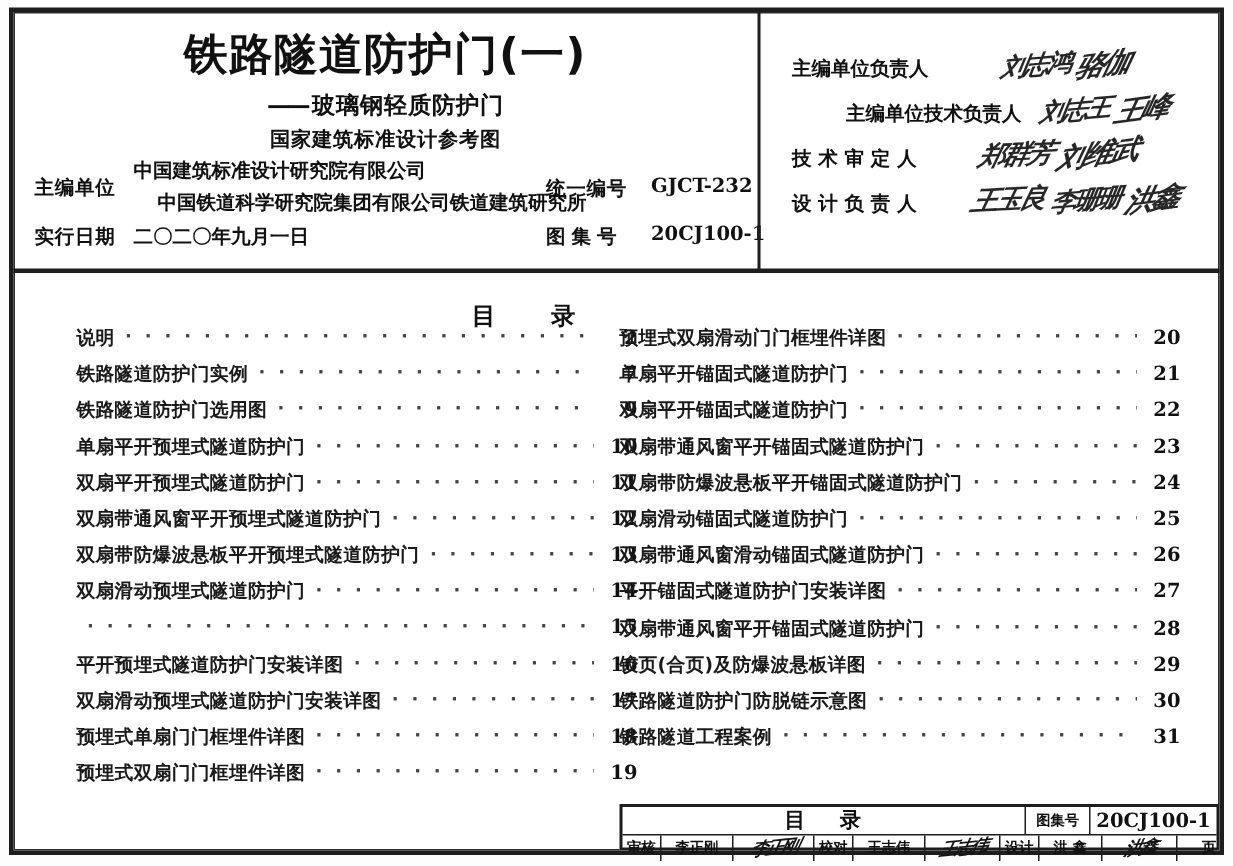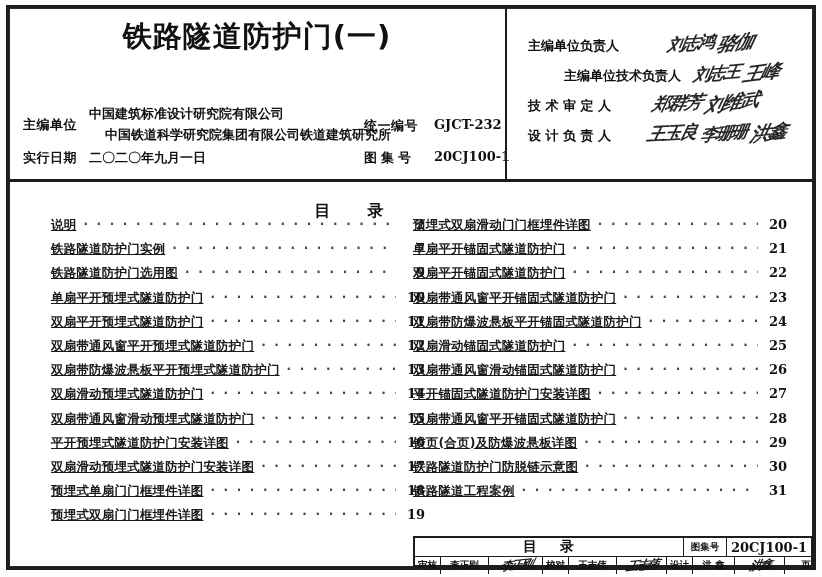--- a/index.html
+++ b/index.html
@@ -210,21 +210,21 @@
 
   .toc-item {
     display: flex;
     align-items: baseline;
     height: 24.2px;
     font-size: 12.5px;
     font-weight: bold;
     color: #1a1a1a;
     white-space: nowrap;
   }
-  .toc-title { flex: 0 0 auto; letter-spacing: 0.2px; text-decoration: underline; }
+  .toc-title { flex: 0 0 auto; letter-spacing: 0.2px; }
   .toc-dots {
     flex: 1 1 auto;
     overflow: hidden;
     margin: 0 5px 0 7px;
     font-size: 12px;
     color: #444;
     letter-spacing: 2.2px;
     white-space: nowrap;
     position: relative;
     top: -1px;
@@ -302,21 +302,25 @@
 
   <div class="outer-frame"></div>
   <div class="inner-hairline"></div>
 
   <div class="header-band">
 
     <div class="header-left">
 
       <div class="doc-title">铁路隧道防护门(一)</div>
 
-
+      <div class="doc-subtitle">
+        <span class="dash">——</span><span>玻璃钢轻质防护门</span>
+      </div>
+
+      <div class="doc-kind">国家建筑标准设计参考图</div>
 
       <div class="meta-label" id="lbl-unit">主编单位</div>
       <div class="meta-value" id="val-unit-1">中国建筑标准设计研究院有限公司</div>
       <div class="meta-value" id="val-unit-2">中国铁道科学研究院集团有限公司铁道建筑研究所</div>
 
       <div class="meta-label" id="lbl-date">实行日期</div>
       <div class="meta-value" id="val-date">二〇二〇年九月一日</div>
 
       <div class="meta-label" id="lbl-serial">统一编号</div>
       <div class="meta-value" id="val-serial">GJCT-232</div>
@@ -407,21 +411,20 @@
           <span class="toc-title">双扇带防爆波悬板平开预埋式隧道防护门</span>
           <span class="toc-dots">· · · · · · · · · · · · · · · · · · · · · · · · · · · · · · · · · · · · · · · · · · · · · · · · · · · · · · · · · ·</span>
           <span class="toc-page">13</span>
         </div>
         <div class="toc-item">
           <span class="toc-title">双扇滑动预埋式隧道防护门</span>
           <span class="toc-dots">· · · · · · · · · · · · · · · · · · · · · · · · · · · · · · · · · · · · · · · · · · · · · · · · · · · · · · · · · ·</span>
           <span class="toc-page">14</span>
         </div>
         <div class="toc-item">
-          <span class="toc-title">双扇带通风窗滑动预埋式隧道防护门</span>
           <span class="toc-dots">· · · · · · · · · · · · · · · · · · · · · · · · · · · · · · · · · · · · · · · · · · · · · · · · · · · · · · · · · ·</span>
           <span class="toc-page">15</span>
         </div>
         <div class="toc-item">
           <span class="toc-title">平开预埋式隧道防护门安装详图</span>
           <span class="toc-dots">· · · · · · · · · · · · · · · · · · · · · · · · · · · · · · · · · · · · · · · · · · · · · · · · · · · · · · · · · ·</span>
           <span class="toc-page">16</span>
         </div>
         <div class="toc-item">
           <span class="toc-title">双扇滑动预埋式隧道防护门安装详图</span>

